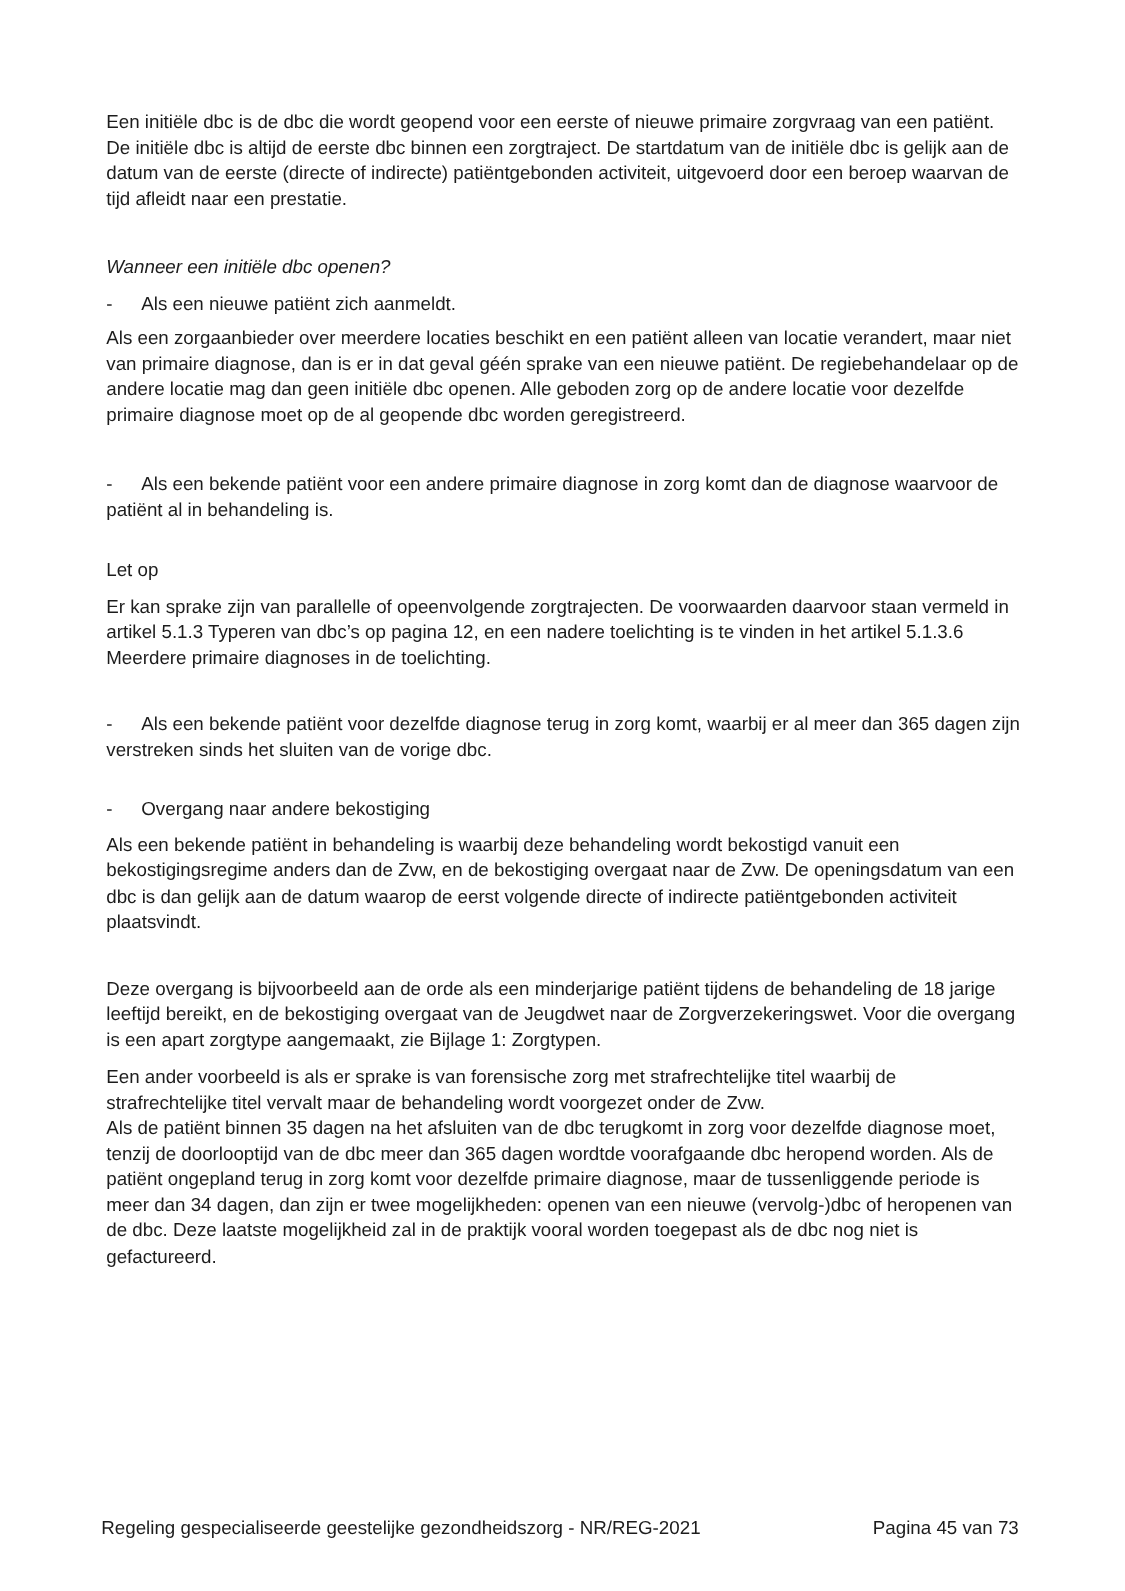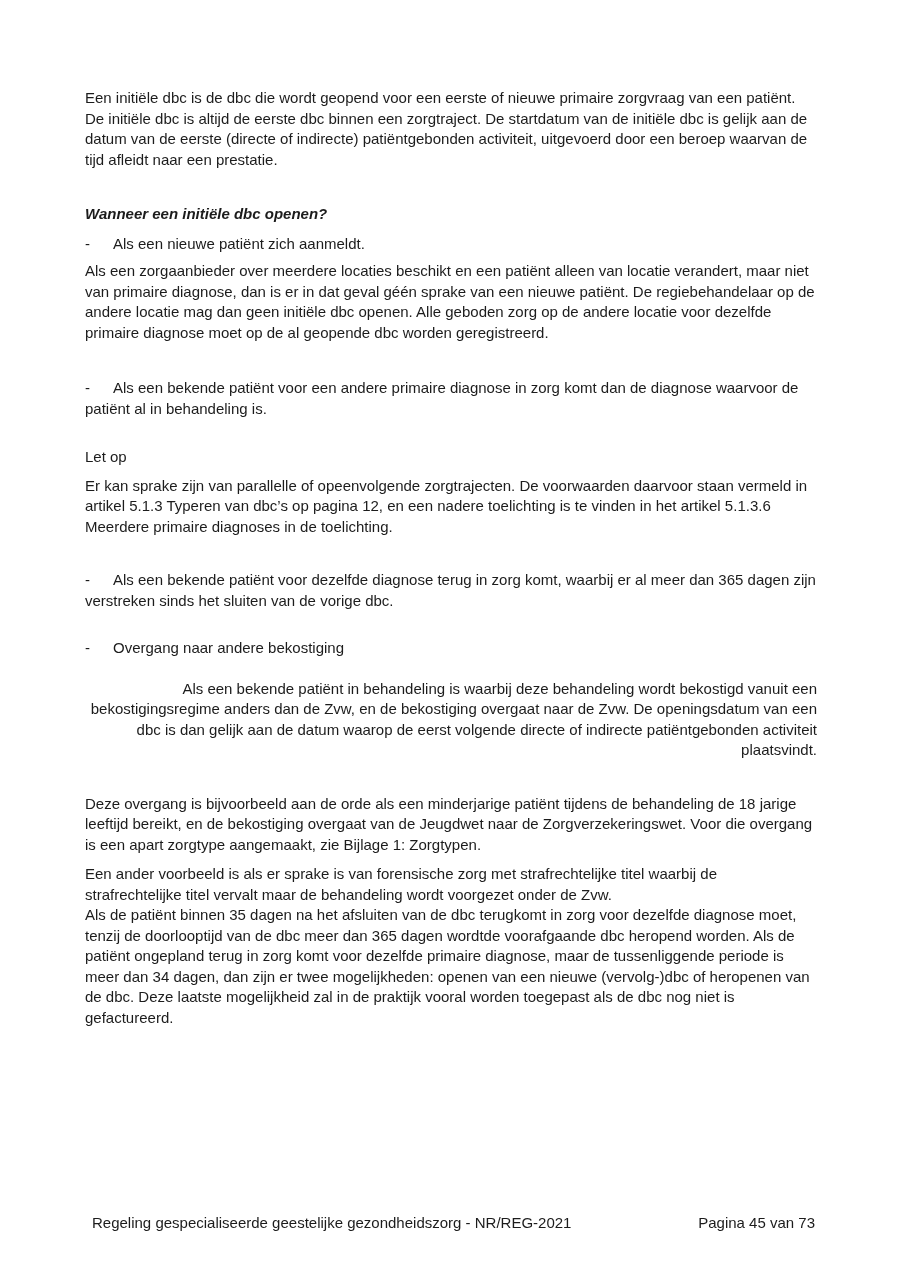--- a/index.html
+++ b/index.html
@@ -31,30 +31,30 @@
   .bullet { }
   .bullet .marker {
     display: inline-block;
     width: 28px;
   }
   
   .mt0  { margin-top: 0; }
   .mt7  { margin-top: 7px; }
   .mt8  { margin-top: 8px; }
   .mt9  { margin-top: 9px; }
-  .mt16 { margin-top: 20px; text-align: right; }
+  .mt16 { margin-top: 8px; }
   .mt27 { margin-top: 27px; }
   .mt28 { margin-top: 28px; }
   .mt32 { margin-top: 32px; }
   .mt33 { margin-top: 33px; }
-  .mt34 { margin-top: 34px; font-weight: bold; }
+  .mt34 { margin-top: 34px; }
   .mt35 { margin-top: 35px; }
   .footer {
     position: absolute;
-    left: 92px;
+    left: 81px;
     right: 85px;
     top: 1213px;
     display: flex;
     justify-content: space-between;
     font-size: 15px;
     color: #1c1c1c;
   }
 </style>
 </head>
 <body>

